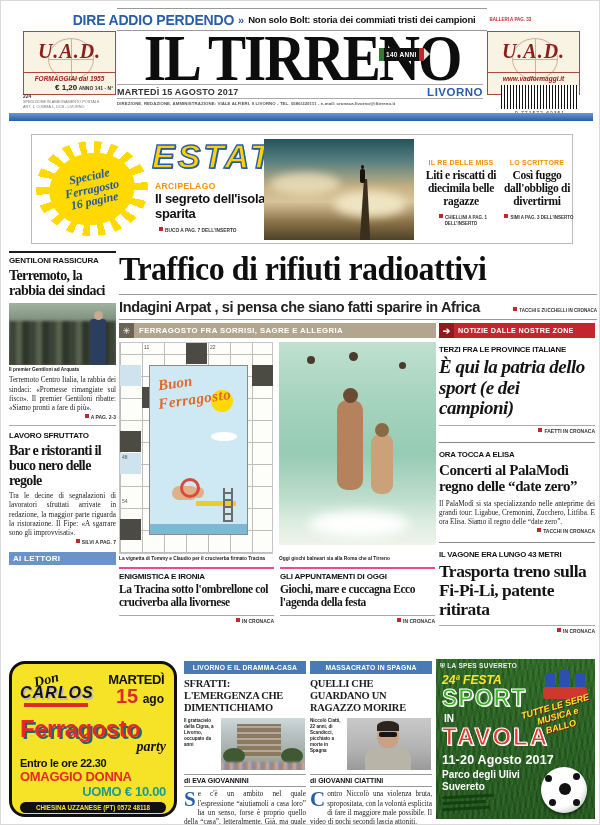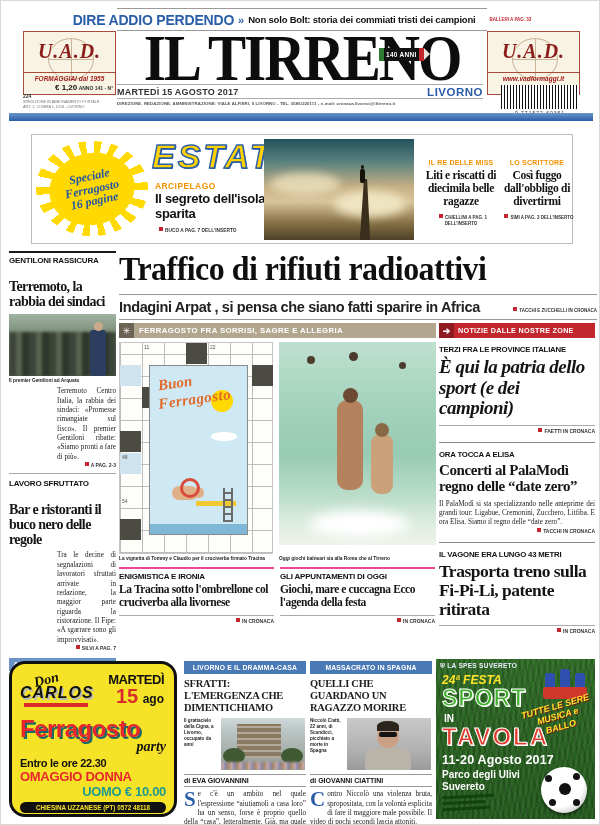--- a/index.html
+++ b/index.html
@@ -90,29 +90,29 @@
   
   .kicker{font-size:8px;font-weight:bold;color:#111;letter-spacing:-.2px;}
   .serifhead{font-family:"Liberation Serif",serif;font-weight:bold;color:#141414;}
   .bodytxt{font-family:"Liberation Serif",serif;font-size:7.2px;color:#222;text-align:justify;line-height:1.3;}
   .pageref{font-size:5px;font-weight:bold;color:#333;text-align:right;}
   .hr{border-top:1px solid #aaa;margin:5px 0;}
 
   
   .leftcol{left:8px;top:250px;width:107px;}
   .lc-top{border-top:2px solid #1a1a1a;padding-top:3px;}
-  .lc-head{font-size:14px;letter-spacing:-.6px;line-height:1.08;margin-top:14px;}
+  .lc-head{font-size:14px;letter-spacing:-.6px;line-height:1.08;margin-top:3px;}
   .photo-gentiloni{width:107px;height:62px;margin:5px 0 2px;overflow:hidden;position:relative;
       background:linear-gradient(180deg,#9fb3a0 0%,#72836f 40%,#4e5a48 100%);}
   .pg-crowd{position:absolute;left:0;top:18px;width:100%;height:44px;
       background:repeating-linear-gradient(90deg,#3c4438 0 7px,#59624e 7px 13px,#2e352b 13px 20px);filter:blur(1.5px);}
   .pg-man{position:absolute;right:10px;top:16px;width:16px;height:46px;background:#2c3e5f;border-radius:3px;}
   .pg-man:before{content:"";position:absolute;left:4px;top:-8px;width:9px;height:9px;border-radius:50%;background:#caa98c;}
   .caption{font-size:4.8px;font-weight:bold;color:#222;}
-  .lc-body{margin-top:4px;margin-left:48px;}
+  .lc-body{margin-top:4px;}
   .readers{margin-top:7px;}
   .readers-hd{background:#6a94c8;color:#fff;font-weight:bold;font-size:8px;padding:2px 4px;letter-spacing:.3px;}
   .readers-bd{background:#dce7f4;color:#14386e;font-weight:bold;font-size:8px;line-height:1.35;padding:4px 4px 5px;}
   .readers-link{color:#c1272d;}
 
   
   .center{left:118px;top:322px;width:317px;}
   .tanbar{height:15px;background:#b3a68f;display:flex;align-items:center;}
   .tanbar-ic{width:15px;height:15px;background:#6d6354;color:#fff;display:flex;align-items:center;justify-content:center;font-size:9px;}
   .tanbar-ic:before{content:"✳";}

